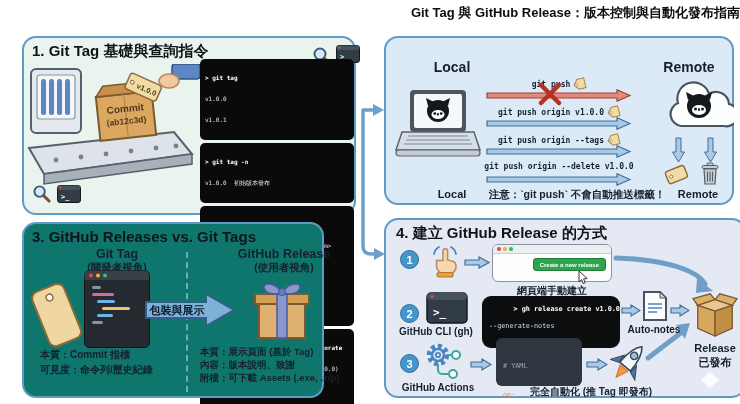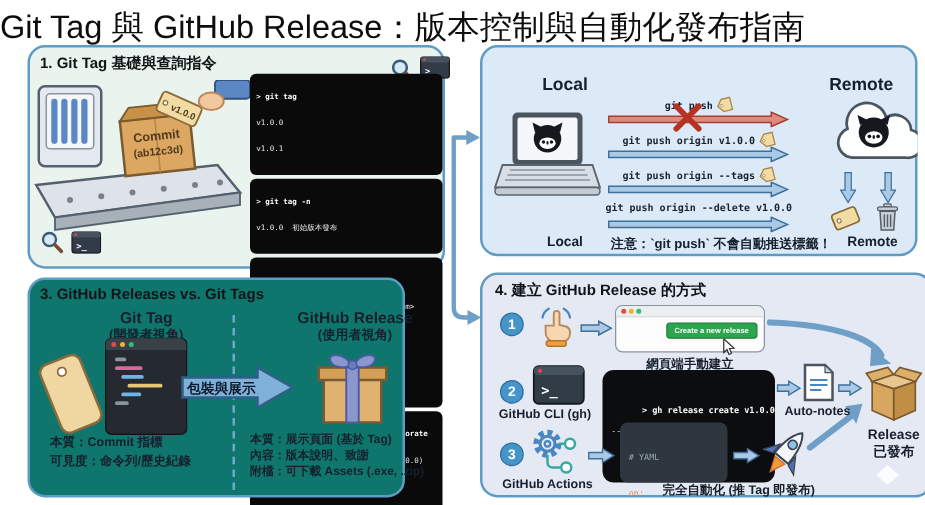--- a/index.html
+++ b/index.html
@@ -1,37 +1,37 @@
 <!DOCTYPE html>
 <html><head>
 <meta charset="utf-8">
 <style>
   *{margin:0;padding:0;box-sizing:border-box}
   html,body{width:740px;height:404px;background:#ffffff;font-family:"Liberation Sans",sans-serif;overflow:hidden}
   #stage{position:relative;width:740px;height:404px}
-  #title{position:absolute;top:4px;left:0;width:740px;text-align:left;font-size:26px;font-weight:normal;color:#0d0d0d}
+  #title{position:absolute;top:4px;left:0;width:740px;text-align:right;font-size:13px;font-weight:bold;color:#0d0d0d}
   .panel{position:absolute;border:2.5px solid #5f9cc5;border-radius:14px}
   #panel1{left:22px;top:36px;width:334px;height:179px;background:#eaf4ee}
   #panel2{left:384px;top:36px;width:350px;height:169px;background:#dceaf7}
   #panel3{left:22px;top:222px;width:302px;height:176px;background:#0f766e}
   #panel4{left:384px;top:218px;width:362px;height:180px;background:#e4e9f4}
   .abs{position:absolute}
-  .phead{position:absolute;font-size:12px;font-weight:bold;color:#101418;white-space:nowrap}
+  .phead{position:absolute;font-size:15px;font-weight:bold;color:#101418;white-space:nowrap}
   .term{background:#0a0a0b;border-radius:5px;padding:2.5px 5px;margin-bottom:3px;color:#e9e9e9;
         font-family:"DejaVu Sans Mono",monospace;font-size:6px;line-height:6.9px;white-space:pre}
   .term .cmd{color:#ffffff;font-weight:bold}
   .head-blue{color:#7ab3f5}
   .alabel{position:absolute;left:100px;width:146px;text-align:center;font-family:"DejaVu Sans Mono",monospace;
           font-size:8px;font-weight:bold;color:#16222e;display:flex;align-items:center;justify-content:center;gap:3px;white-space:nowrap}
   .cap{position:absolute;font-weight:bold;color:#15202c;text-align:center;white-space:nowrap}
   .pts{position:absolute;font-weight:bold;color:#14202c;white-space:nowrap}
   .circle{position:absolute;width:19px;height:19px;border-radius:50%;background:#4595cb;border:1.5px solid #2c6d9e;
           color:#fff;font-size:11px;font-weight:bold;display:flex;align-items:center;justify-content:center}
   .pill{position:absolute;background:#0c0d0f;border-radius:9px;color:#fff;font-family:"DejaVu Sans Mono",monospace;
-        font-size:6.8px;line-height:8.6px;padding:19px 7px;white-space:pre}
+        font-size:6.8px;line-height:8.6px;padding:0 7px;white-space:pre}
   .pill .p2{display:block;text-align:left;color:#d6dde4}
   .yaml{position:absolute;background:#2e3640;border-radius:6px;font-family:"DejaVu Sans Mono",monospace;
         font-size:6.8px;line-height:9.5px;padding:5px 7px;white-space:pre}
   .yaml .c1{color:#9aa7b3}.yaml .c2{color:#e8854f}
   .browser{position:absolute;left:106px;top:24px;width:120px;height:38px;background:#fdfdfd;border:1.5px solid #8a949e;border-radius:6px}
   .bbar{height:9px;background:#eceff2;border-bottom:1px solid #c9ced3;border-radius:5px 5px 0 0;display:flex;align-items:center;gap:2.5px;padding-left:4px}
   .dot{width:3.5px;height:3.5px;border-radius:50%}
   .dr{background:#e5484d}.dy{background:#f0b429}.dg{background:#2fbf71}
   .greenbtn{position:absolute;right:5px;top:13px;background:#2da44e;border:1px solid #1d7c38;border-radius:3px;
             color:#fff;font-size:6px;font-weight:bold;padding:2.5px 6px;white-space:nowrap}

